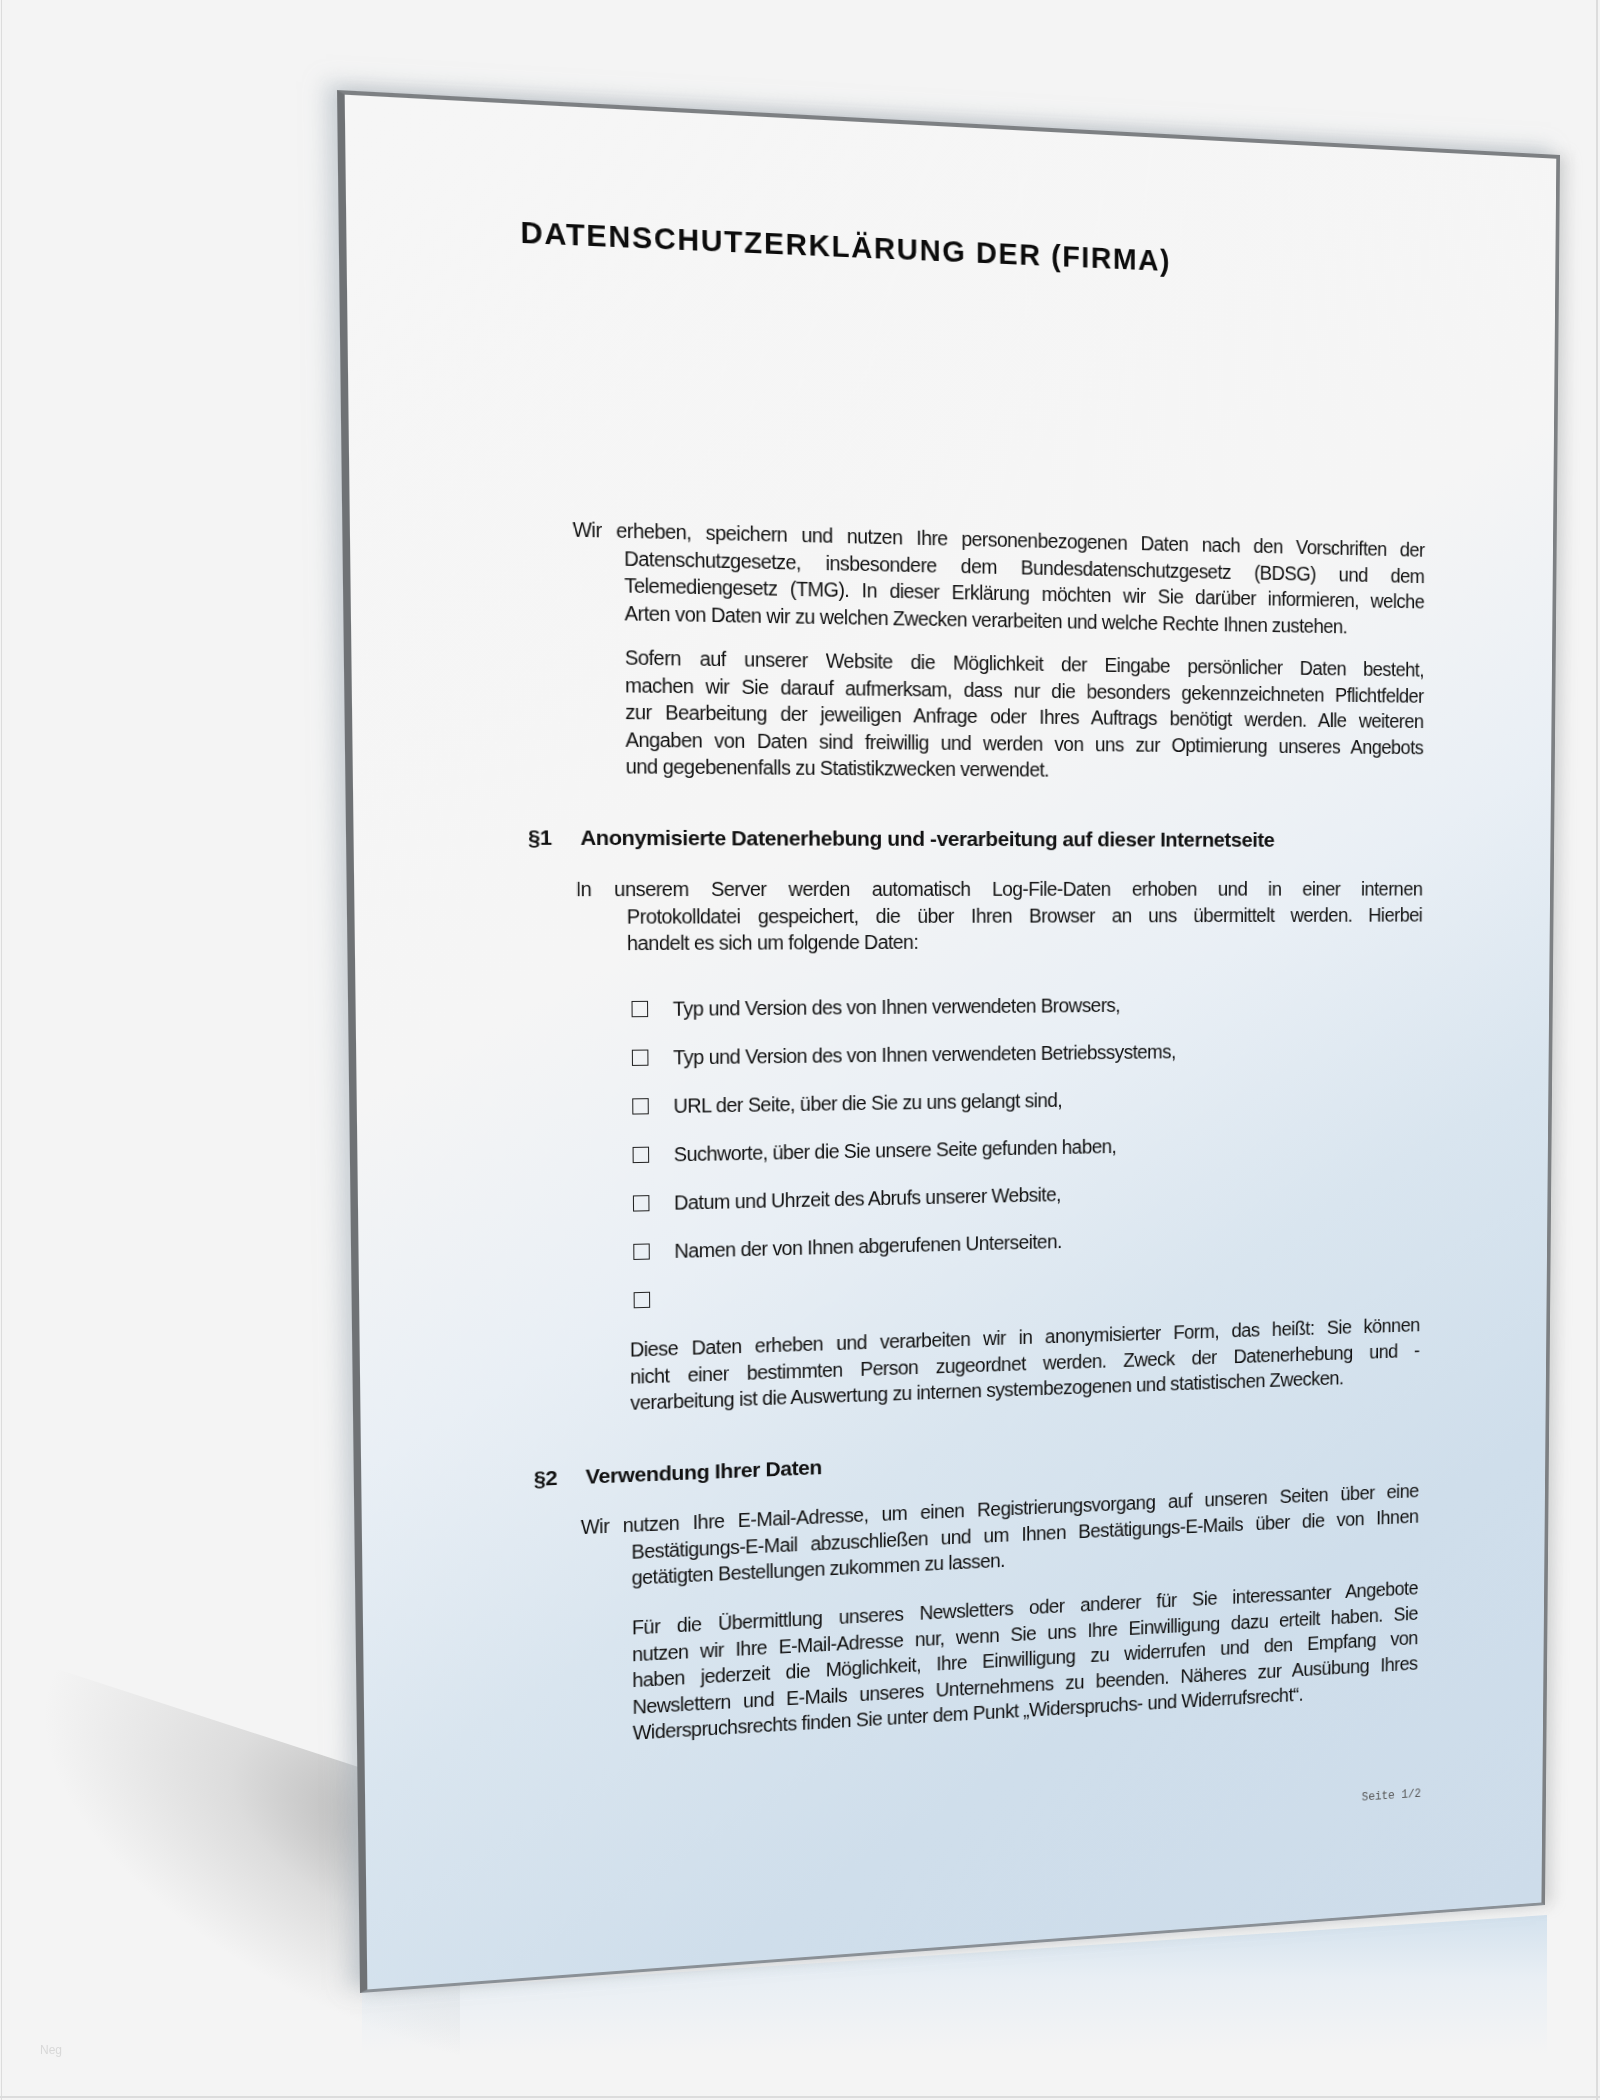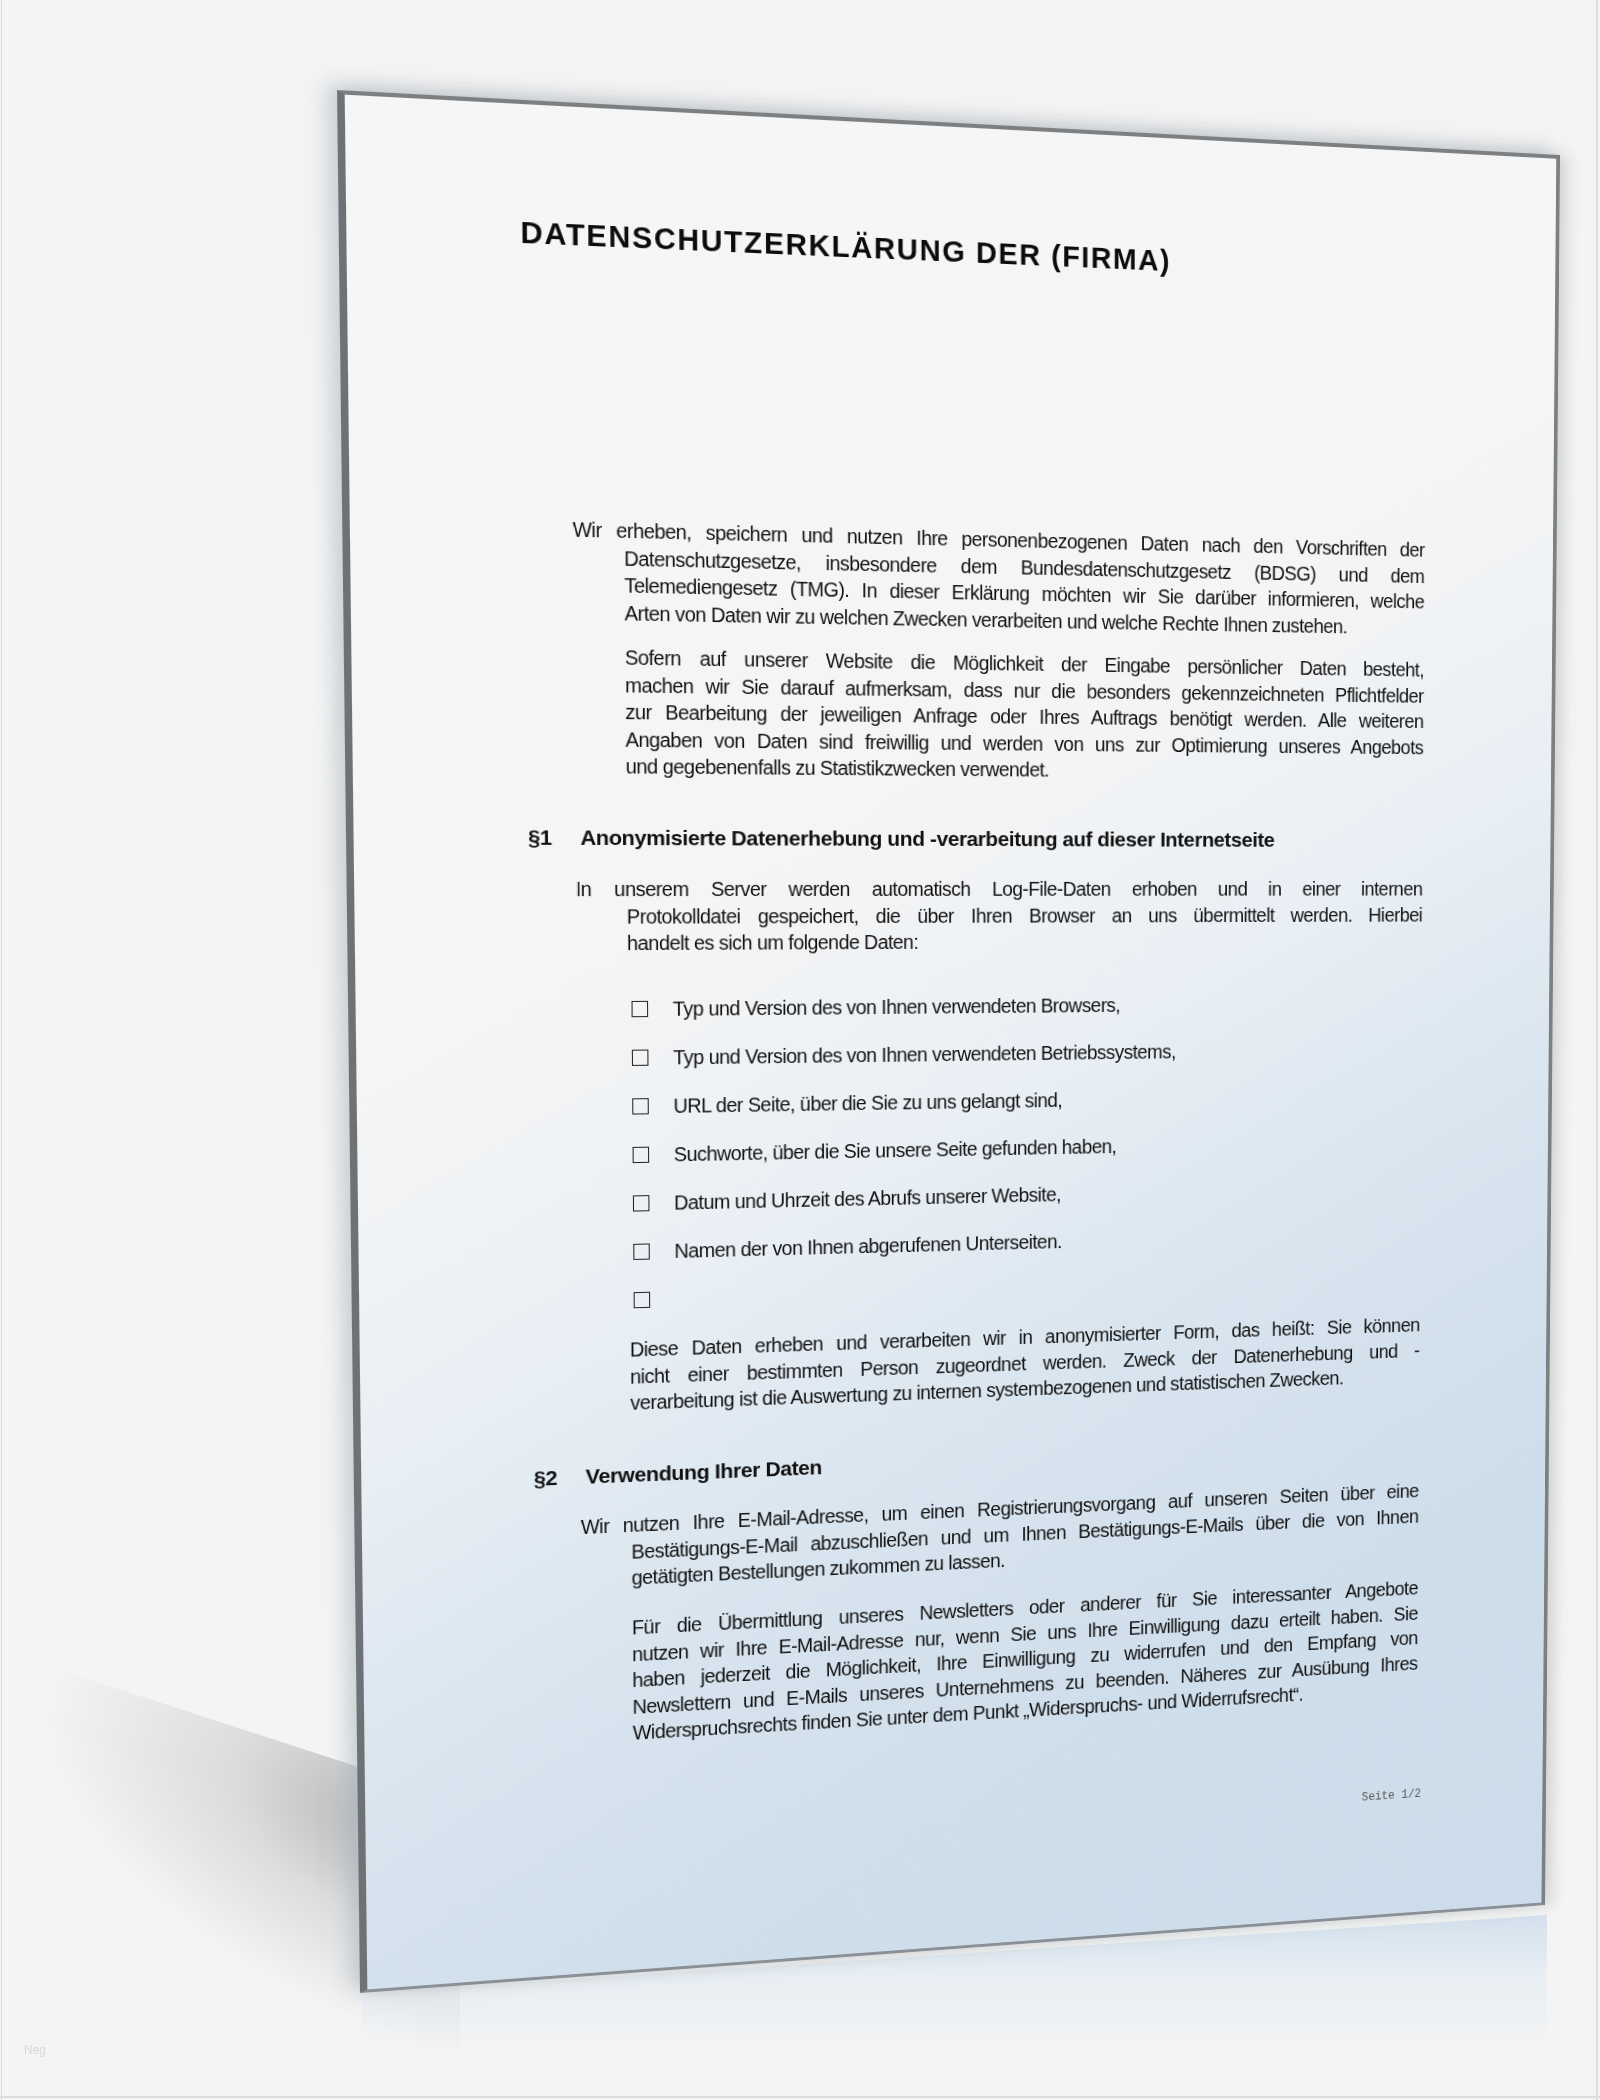--- a/index.html
+++ b/index.html
@@ -141,21 +141,21 @@
     .page-number {
       position: absolute;
       left: 1010px;
       top: 1700px;
       font-family: "Liberation Mono", monospace;
       font-size: 12px;
       color: #555;
     }
     .watermark {
       position: absolute;
-      left: 24px;
+      left: 40px;
       top: 2043px;
       font-size: 12px;
       color: #d8d8d8;
     }
   </style>
 </head>
 <body>
 
 <div class="frame-line" style="left:1596px;top:0;width:2px;height:2100px;"></div>
 <div class="frame-line" style="left:0;top:2096px;width:1600px;height:2px;"></div>

